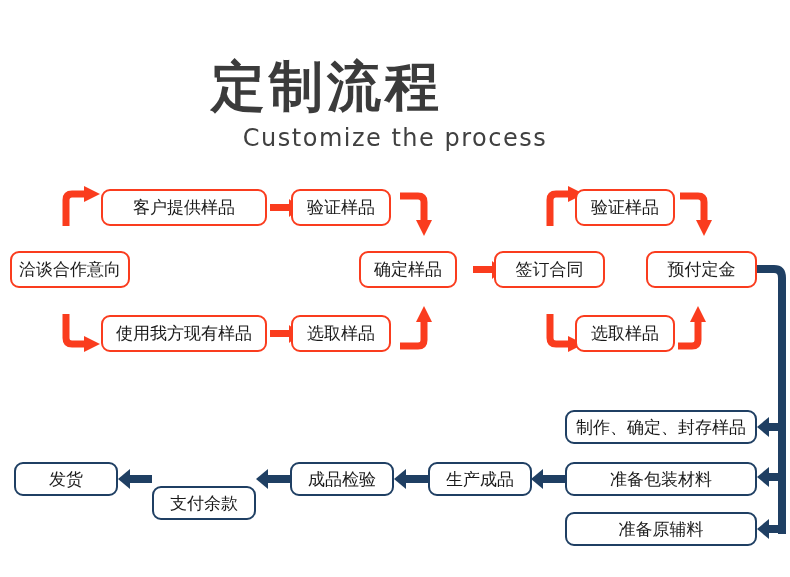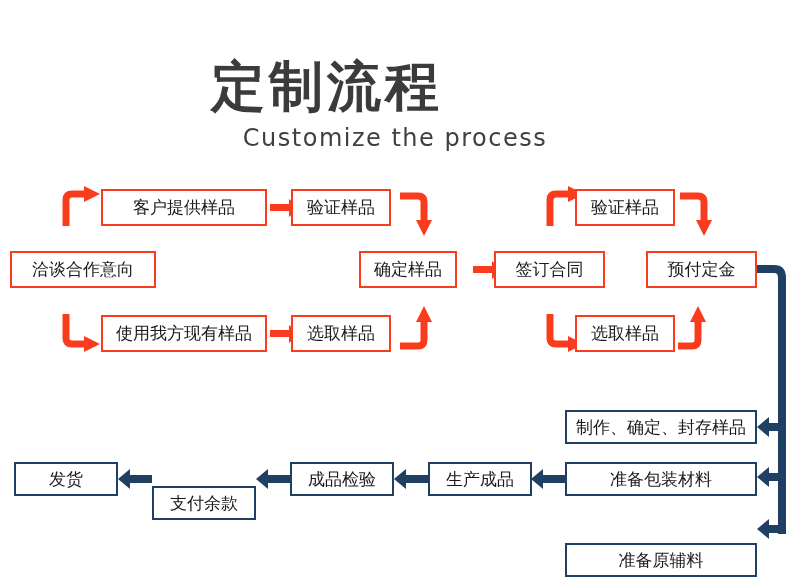--- a/index.html
+++ b/index.html
@@ -31,20 +31,21 @@
 
   
   .box{
     position:absolute;
     box-sizing:border-box;
     display:flex;align-items:center;justify-content:center;
     background:#ffffff;
     font-size:17px;
     color:#1a1a1a;
     white-space:nowrap;
+    border-radius:9px;
   }
   .box.red{border:2px solid #fa3c1e;}
   .box.navy{border:2px solid #1f3f63;}
 
   
   .arrow{position:absolute;}
   .arrow .shaft{position:absolute;}
   .arrow .head{position:absolute;width:0;height:0;}
 
   
@@ -98,21 +99,21 @@
 
   <div class="box red" style="left:575px;top:189px;width:100px;height:37px;">
     <span>验证样品</span>
   </div>
 
   <svg class="arrow" style="left:678px;top:188px;width:40px;height:50px;" viewBox="0 0 40 50">
     <path d="M2 8 L20 8 Q26 8 26 14 L26 34" fill="none" stroke="#fa3c1e" stroke-width="7"></path>
     <path d="M18 32 L26 48 L34 32 Z" fill="#fa3c1e"></path>
   </svg>
 
-  <div class="box red" style="left:10px;top:251px;width:146px;height:37px;">
+  <div class="box red" style="left:10px;top:251px;width:120px;height:37px;">
     <span>洽谈合作意向</span>
   </div>
 
   <div class="box red" style="left:359px;top:251px;width:98px;height:37px;">
     <span>确定样品</span>
   </div>
 
   <div class="arrow ar-right" style="left:473px;top:251px;width:30px;height:37px;">
     <div class="shaft" style="width:20px;"></div>
     <div class="head"></div>
@@ -217,17 +218,17 @@
 
   <div class="arrow an-left" style="left:118px;top:462px;width:34px;height:34px;">
     <div class="shaft" style="width:24px;"></div>
     <div class="head"></div>
   </div>
 
   <div class="box navy" style="left:14px;top:462px;width:104px;height:34px;">
     <span>发货</span>
   </div>
 
-  <div class="box navy" style="left:565px;top:512px;width:192px;height:34px;margin-top:31px;">
+  <div class="box navy" style="left:565px;top:512px;width:192px;height:34px;">
     <span>准备原辅料</span>
   </div>
 
 </div>
 
 </body></html>

